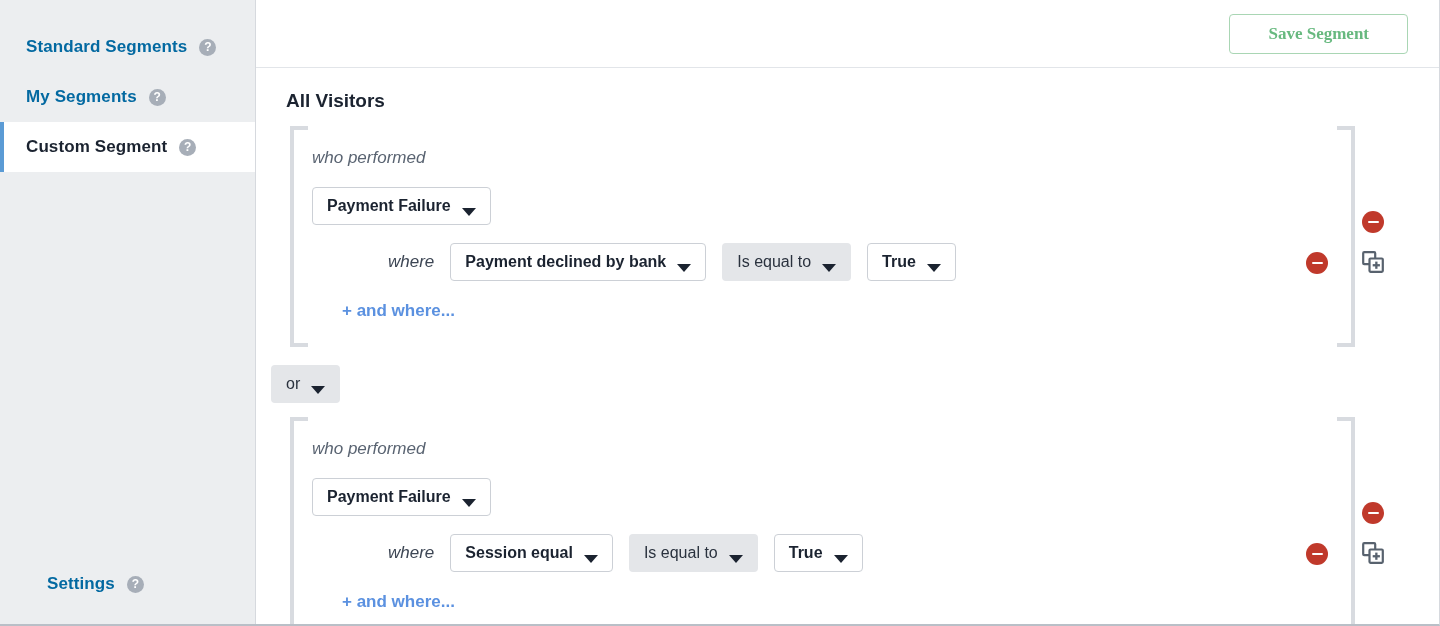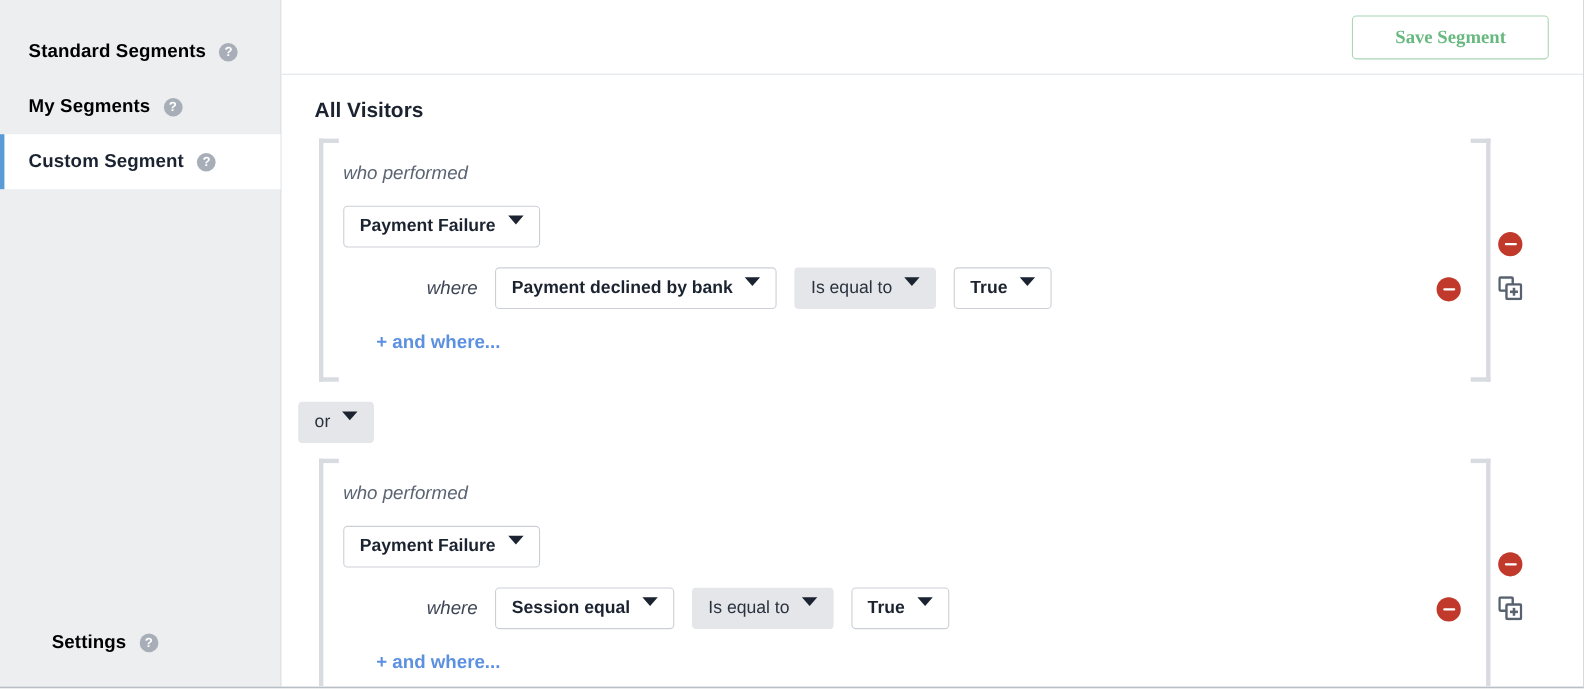--- a/index.html
+++ b/index.html
@@ -46,21 +46,21 @@
   }
   .nav-item.active::before {
     content: "";
     position: absolute;
     left: 0; top: 0; bottom: 0;
     width: 4px;
     background: #5b9bd5;
   }
   .nav-label {
     font-size: 17px;
-    color: #000000;
+    color: #0369a1;
     font-weight: 600;
     letter-spacing: .1px;
   }
   .nav-item.active .nav-label { color: #1b2330; }
   .help-icon {
     display: inline-flex;
     align-items: center;
     justify-content: center;
     width: 17px;
     height: 17px;
@@ -175,21 +175,21 @@
 
   .who-performed {
     font-size: 17px;
     font-style: italic;
     color: #5a6472;
     margin-bottom: 19px;
   }
 
   .pill {
     display: inline-flex;
-    align-items: flex-start;
+    align-items: flex-end;
     gap: 11px;
     border: 1px solid #ccd0d6;
     border-radius: 4px;
     background: #ffffff;
     color: #1b2330;
     font-size: 16px;
     font-weight: 600;
     padding: 8px 14px;
     cursor: pointer;
     white-space: nowrap;

